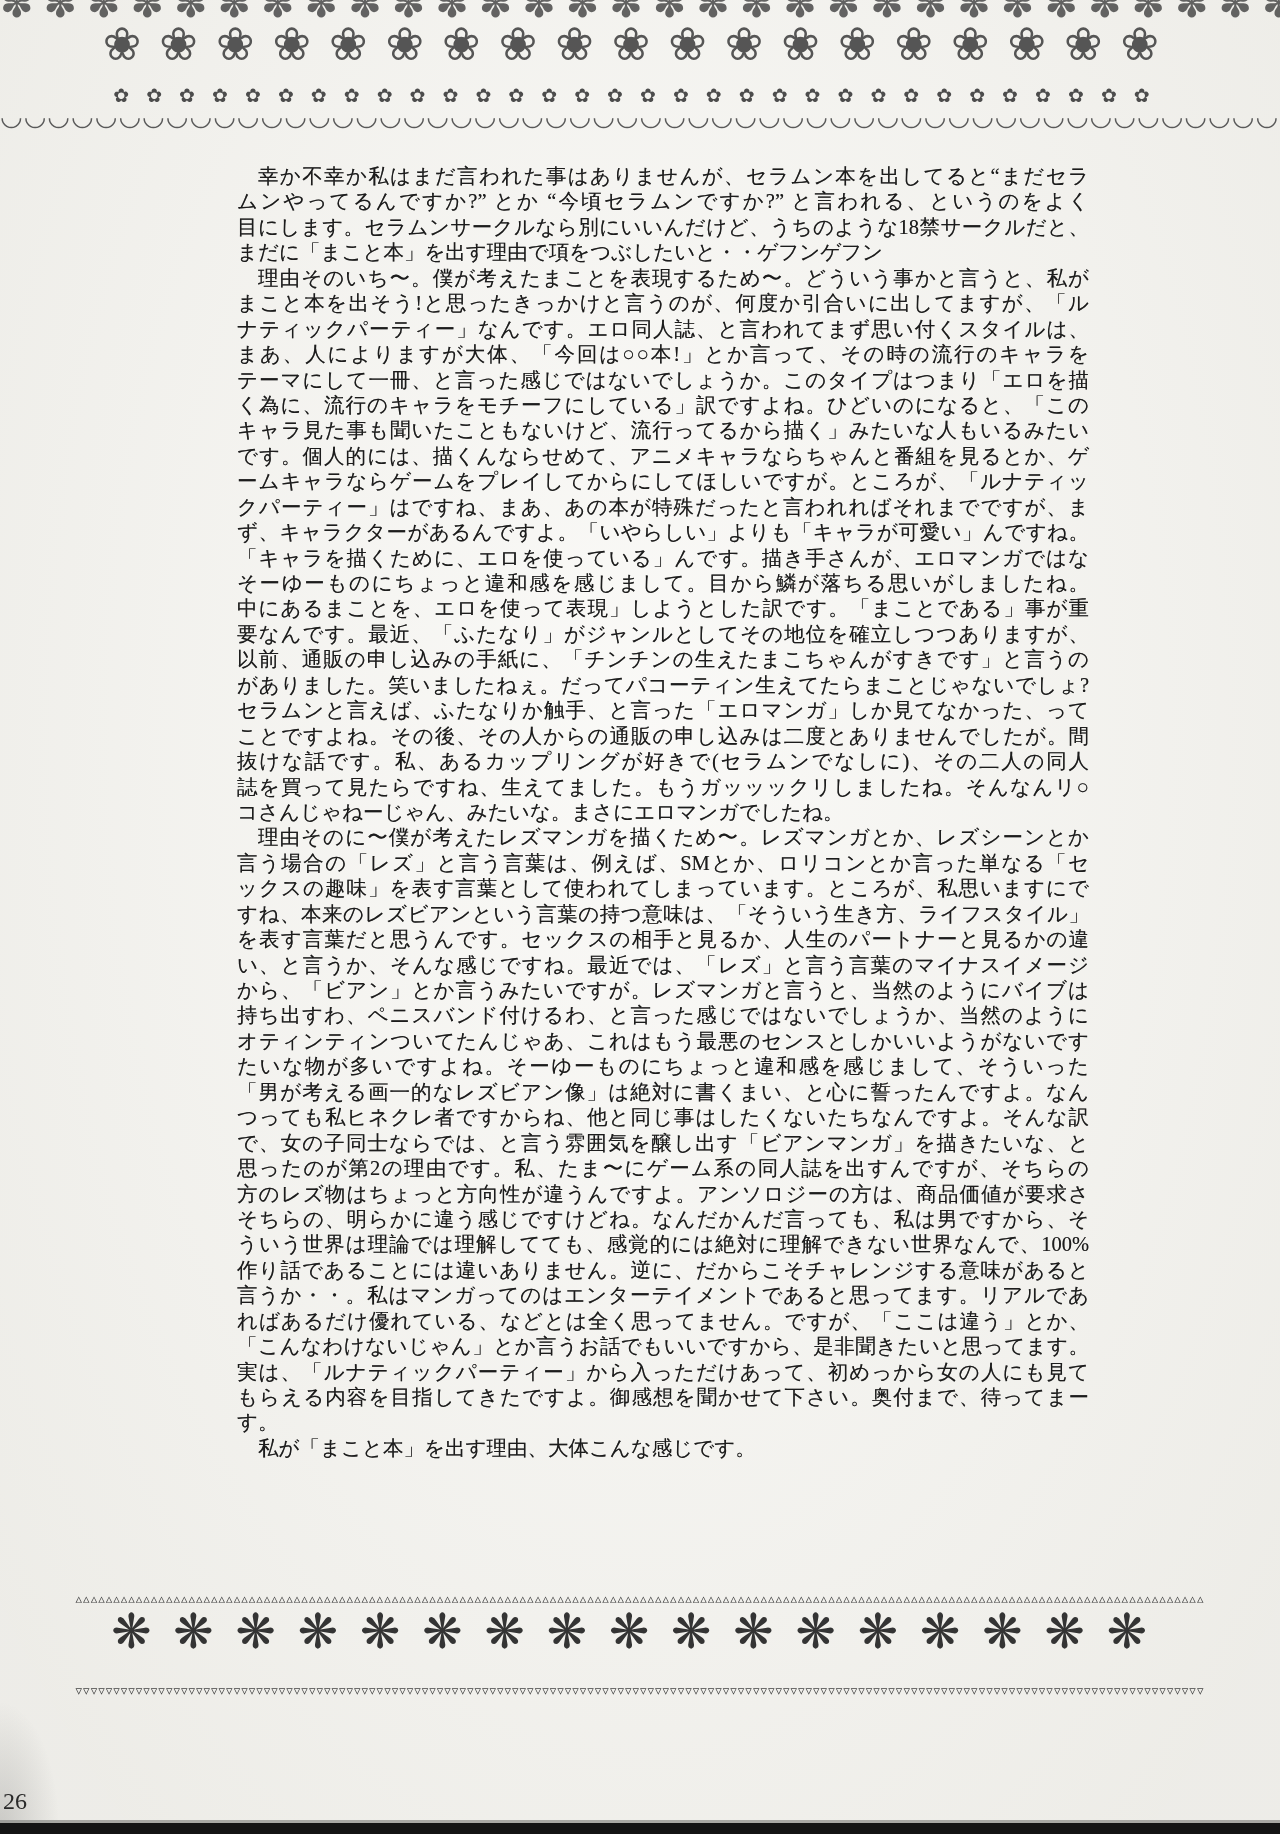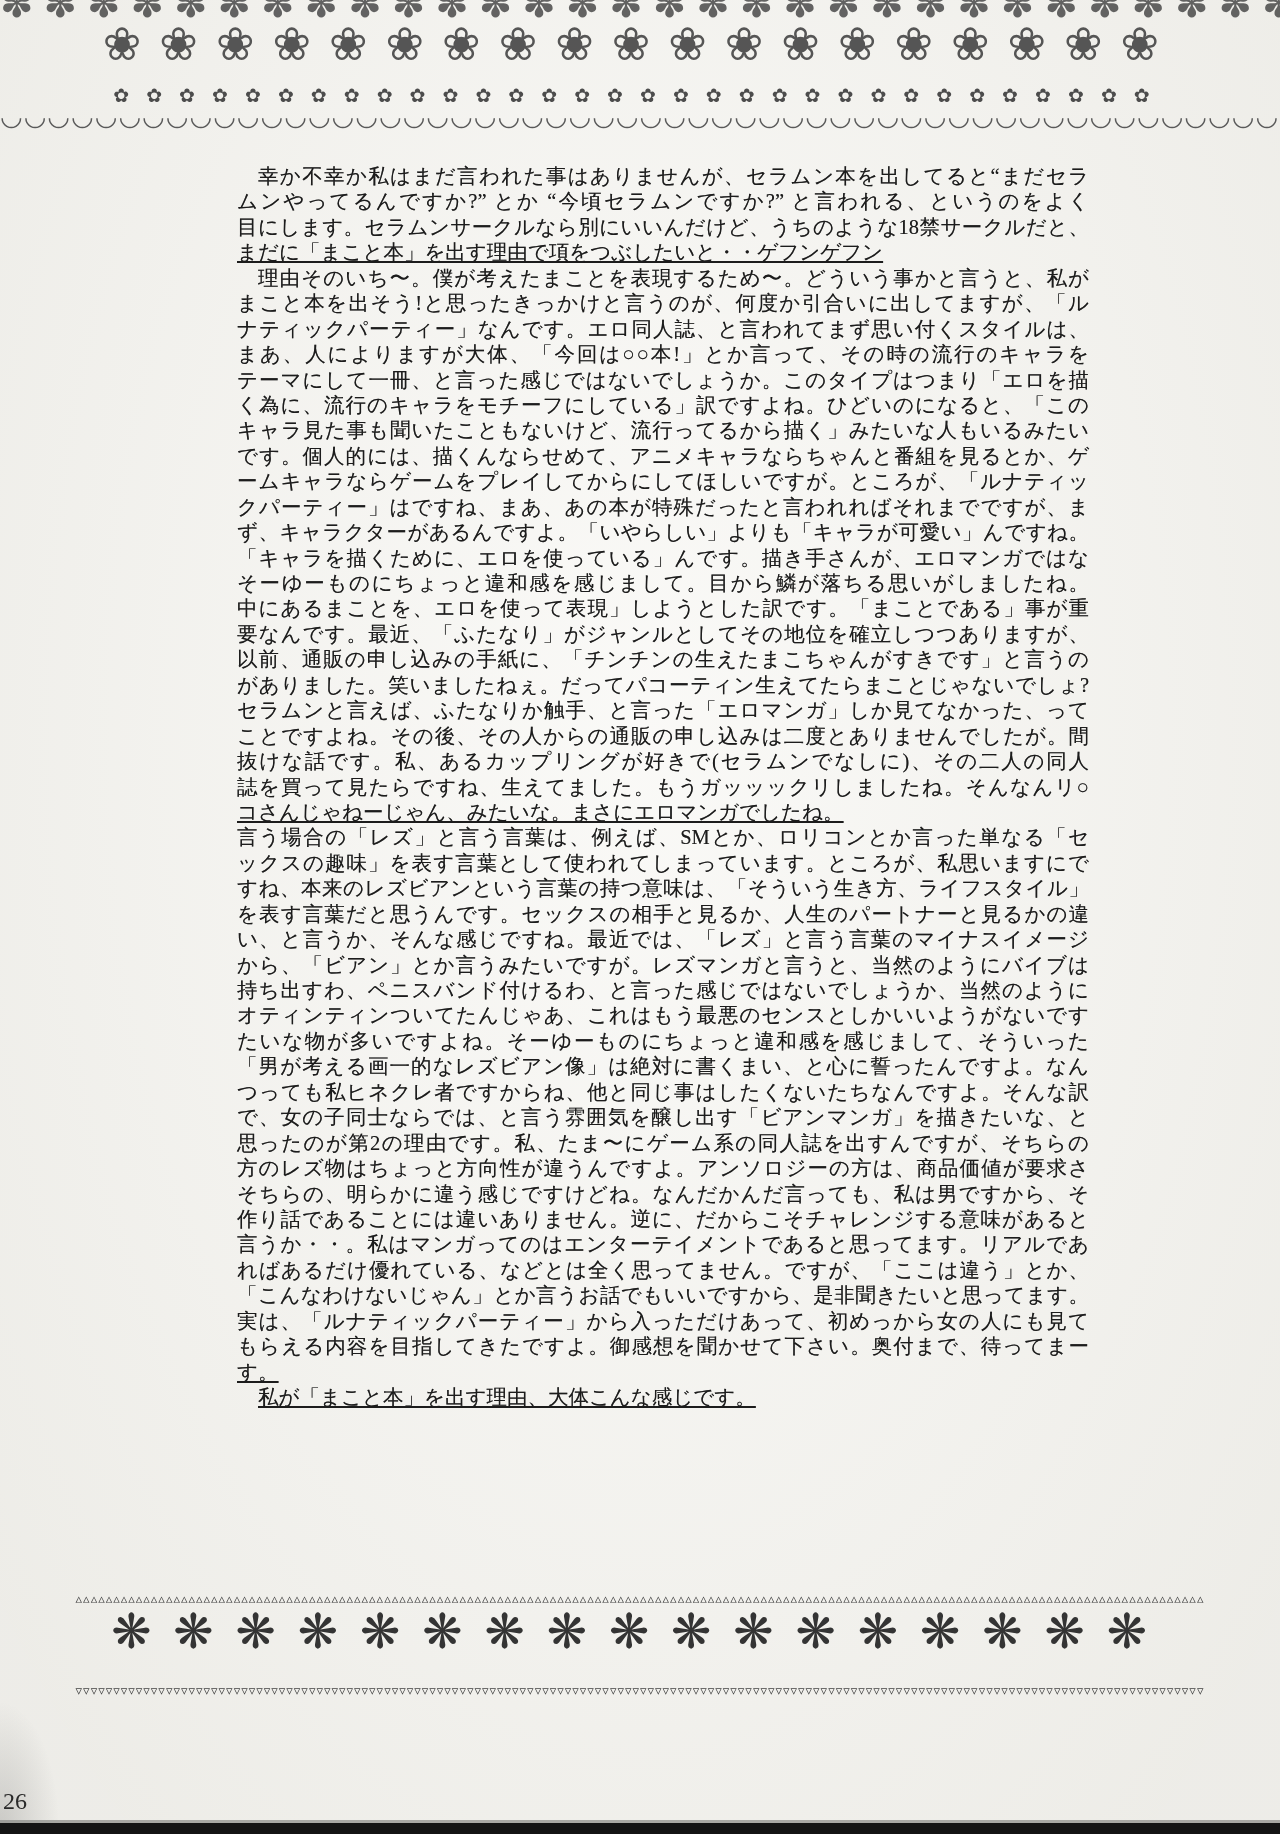--- a/index.html
+++ b/index.html
@@ -20,21 +20,21 @@
   .bottom-zig-top{top:1592px;font-size:13px;letter-spacing:1px;color:#444;}
   .bottom-flowers{top:1608px;font-size:48px;letter-spacing:22px;color:#343434;}
   .bottom-zig-bot{top:1684px;font-size:13px;letter-spacing:1px;color:#444;}
   .body-text{
     position:absolute;left:237px;top:164px;width:852px;
     color:#1c1c1c;font-size:20.5px;line-height:25.45px;
     text-shadow:0 0 .5px rgba(25,25,25,.55);
   }
   .text-line{text-align:justify;text-align-last:justify;height:25.45px;}
   .text-line.indent{padding-left:21px;}
-  .text-line.short{text-align-last:left;text-decoration:underline;}
+  .text-line.short{text-align-last:left;}
   .page-number{
     position:absolute;left:3px;top:1788px;font-size:24px;color:#2a2a2a;
     font-family:"Liberation Serif",serif;
   }
   .scan-edge-line{position:absolute;left:0;right:0;top:1820px;height:3px;background:#8a8a86;opacity:.7;}
   .scan-bottom-bar{position:absolute;left:0;right:0;top:1823px;height:11px;background:#141414;}
   .scan-shade-left{position:absolute;left:0;top:1700px;width:60px;height:130px;
     background:radial-gradient(ellipse at 0% 100%, rgba(40,40,40,.18), rgba(40,40,40,0) 70%);}
 </style>
 </head>
@@ -69,35 +69,37 @@
       <div class="text-line">そーゆーものにちょっと違和感を感じまして。目から鱗が落ちる思いがしましたね。</div>
       <div class="text-line">中にあるまことを、エロを使って表現」しようとした訳です。「まことである」事が重</div>
       <div class="text-line">要なんです。最近、「ふたなり」がジャンルとしてその地位を確立しつつありますが、</div>
       <div class="text-line">以前、通販の申し込みの手紙に、「チンチンの生えたまこちゃんがすきです」と言うの</div>
       <div class="text-line">がありました。笑いましたねぇ。だってパコーティン生えてたらまことじゃないでしょ?</div>
       <div class="text-line">セラムンと言えば、ふたなりか触手、と言った「エロマンガ」しか見てなかった、って</div>
       <div class="text-line">ことですよね。その後、その人からの通販の申し込みは二度とありませんでしたが。間</div>
       <div class="text-line">抜けな話です。私、あるカップリングが好きで(セラムンでなしに)、その二人の同人</div>
       <div class="text-line">誌を買って見たらですね、生えてました。もうガッッックリしましたね。そんなんリ○</div>
       <div class="text-line short">コさんじゃねーじゃん、みたいな。まさにエロマンガでしたね。</div>
+      <div class="text-line indent">理由そのに〜僕が考えたレズマンガを描くため〜。レズマンガとか、レズシーンとか</div>
       <div class="text-line">言う場合の「レズ」と言う言葉は、例えば、SMとか、ロリコンとか言った単なる「セ</div>
       <div class="text-line">ックスの趣味」を表す言葉として使われてしまっています。ところが、私思いますにで</div>
       <div class="text-line">すね、本来のレズビアンという言葉の持つ意味は、「そういう生き方、ライフスタイル」</div>
       <div class="text-line">を表す言葉だと思うんです。セックスの相手と見るか、人生のパートナーと見るかの違</div>
       <div class="text-line">い、と言うか、そんな感じですね。最近では、「レズ」と言う言葉のマイナスイメージ</div>
       <div class="text-line">から、「ビアン」とか言うみたいですが。レズマンガと言うと、当然のようにバイブは</div>
       <div class="text-line">持ち出すわ、ペニスバンド付けるわ、と言った感じではないでしょうか、当然のように</div>
       <div class="text-line">オティンティンついてたんじゃあ、これはもう最悪のセンスとしかいいようがないです</div>
       <div class="text-line">たいな物が多いですよね。そーゆーものにちょっと違和感を感じまして、そういった</div>
       <div class="text-line">「男が考える画一的なレズビアン像」は絶対に書くまい、と心に誓ったんですよ。なん</div>
       <div class="text-line">つっても私ヒネクレ者ですからね、他と同じ事はしたくないたちなんですよ。そんな訳</div>
       <div class="text-line">で、女の子同士ならでは、と言う雰囲気を醸し出す「ビアンマンガ」を描きたいな、と</div>
       <div class="text-line">思ったのが第2の理由です。私、たま〜にゲーム系の同人誌を出すんですが、そちらの</div>
       <div class="text-line">方のレズ物はちょっと方向性が違うんですよ。アンソロジーの方は、商品価値が要求さ</div>
       <div class="text-line">そちらの、明らかに違う感じですけどね。なんだかんだ言っても、私は男ですから、そ</div>
+      <div class="text-line">ういう世界は理論では理解してても、感覚的には絶対に理解できない世界なんで、100%</div>
       <div class="text-line">作り話であることには違いありません。逆に、だからこそチャレンジする意味があると</div>
       <div class="text-line">言うか・・。私はマンガってのはエンターテイメントであると思ってます。リアルであ</div>
       <div class="text-line">ればあるだけ優れている、などとは全く思ってません。ですが、「ここは違う」とか、</div>
       <div class="text-line">「こんなわけないじゃん」とか言うお話でもいいですから、是非聞きたいと思ってます。</div>
       <div class="text-line">実は、「ルナティックパーティー」から入っただけあって、初めっから女の人にも見て</div>
       <div class="text-line">もらえる内容を目指してきたですよ。御感想を聞かせて下さい。奥付まで、待ってまー</div>
       <div class="text-line short">す。</div>
       <div class="text-line indent short">私が「まこと本」を出す理由、大体こんな感じです。</div>
     </div>
 

